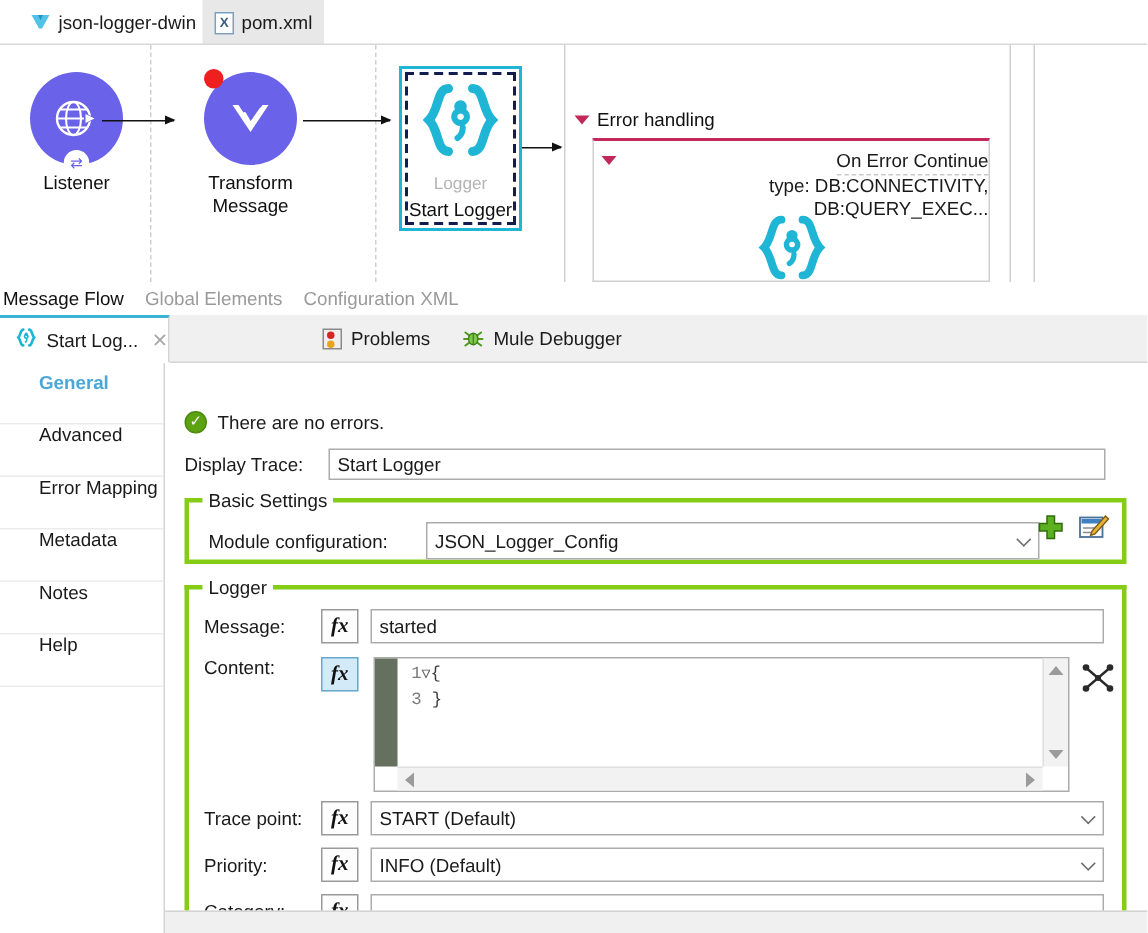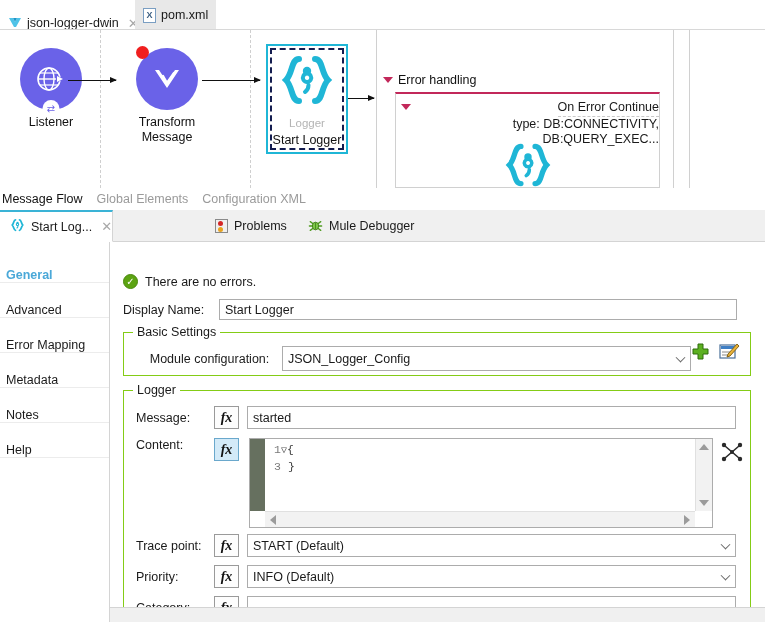--- a/index.html
+++ b/index.html
@@ -19,21 +19,21 @@
     position: absolute; left: 0; top: 0; width: 765px; height: 30px;
     background: #ffffff;
   }
   .etab {
     position: absolute; top: 0; height: 30px;
     display: flex; align-items: center; gap: 5px;
     padding: 0 8px;
     font-size: 12.5px;
     white-space: nowrap;
   }
-  .etab.active { background: #ffffff; left: 0; align-items: flex-end; }
+  .etab.active { background: #ffffff; left: 12px; }
   .etab.inactive { background: #e8e8e8; left: 135px; }
   .etab .tab-close {
     color: #a8a8a8; font-size: 13px; margin-left: 4px; line-height: 1;
   }
   .tabbar-underline {
     position: absolute; left: 0; top: 29px; width: 765px; height: 1px;
     background: #d8d8d8;
   }
   
   .ico-bird { width: 14px; height: 14px; position: relative; display:inline-block; }
@@ -172,21 +172,21 @@
   .ico-problems .p2{position:absolute;left:2px;top:7px;width:5px;height:5px;border-radius:50%;background:#e8a320;}
   .ico-bug { width:15px; height:14px; position: relative; }
 
   
   .props { position: absolute; left: 0; top: 242px; width: 765px; height: 380px; background:#fff; }
   .side {
     position: absolute; left: 0; top: 0; width: 110px; height: 380px;
     background: #ffffff; border-right: 1px solid #d4d4d4;
   }
   .side-item {
-    height: 35px; display: flex; align-items: flex-end; padding-left: 6px;
+    height: 35px; display: flex; align-items: flex-start; padding-left: 26px;
     font-size: 12.5px; color: #1a1a1a; border-bottom: 1px solid #ececec;
   }
   .side-item.active { color: #4aa8d8; font-weight: bold; }
   .side-spacer { height: 6px; }
 
   .content { position: absolute; left: 110px; top: 0; width: 655px; height: 380px; }
 
   .noerr {
     position: absolute; left: 13px; top: 32px; display: flex; align-items: center; gap: 7px;
     font-size: 12.5px;
@@ -216,21 +216,21 @@
   }
   .fx {
     width: 25px; height: 23px; border: 1px solid #9a9a9a; background: #fdfdfd;
     display: flex; align-items: center; justify-content: center;
     font-family: "Liberation Serif", serif; font-style: italic; font-weight: bold;
     font-size: 14px; color: #111;
   }
   .fx.on { background: #d3eaf8; border-color: #6aa8cc; }
 
   .group {
-    position: absolute; border: 1px solid #84cc16; text-align: center;
+    position: absolute; border: 3px solid #84cc16;
   }
   .group > .gtitle {
     position: absolute; left: 9px; top: -8px; background: #fff; padding: 0 4px;
     font-size: 12.5px; color: #1a1a1a;
   }
 
   .btn-plus {
     width: 19px; height: 19px; position: relative;
   }
   .btn-edit { width: 21px; height: 18px; position: relative; }
@@ -454,21 +454,21 @@
     </div>
 
     <div class="content">
 
       <div class="noerr">
         <span class="ico-check">✓</span>
         <span>There are no errors.</span>
       </div>
 
       <div class="row" style="left:13px; top:57px;">
-        <span class="fld-label" style="width:96px;">Display Name:</span>
+        <span class="fld-label" style="width:96px;">Display Trace:</span>
         <span class="txtbox" style="width:518px;">Start Logger</span>
       </div>
 
       <div class="group" style="left:13px; top:90px; width:628px; height:44px;">
         <span class="gtitle">Basic Settings</span>
         <div class="row" style="left:13px; top:13px;">
           <span class="fld-label" style="width:145px;">Module configuration:</span>
           <span class="combo" style="width:409px;">
             <span>JSON_Logger_Config</span>
             <span class="chev"></span>

